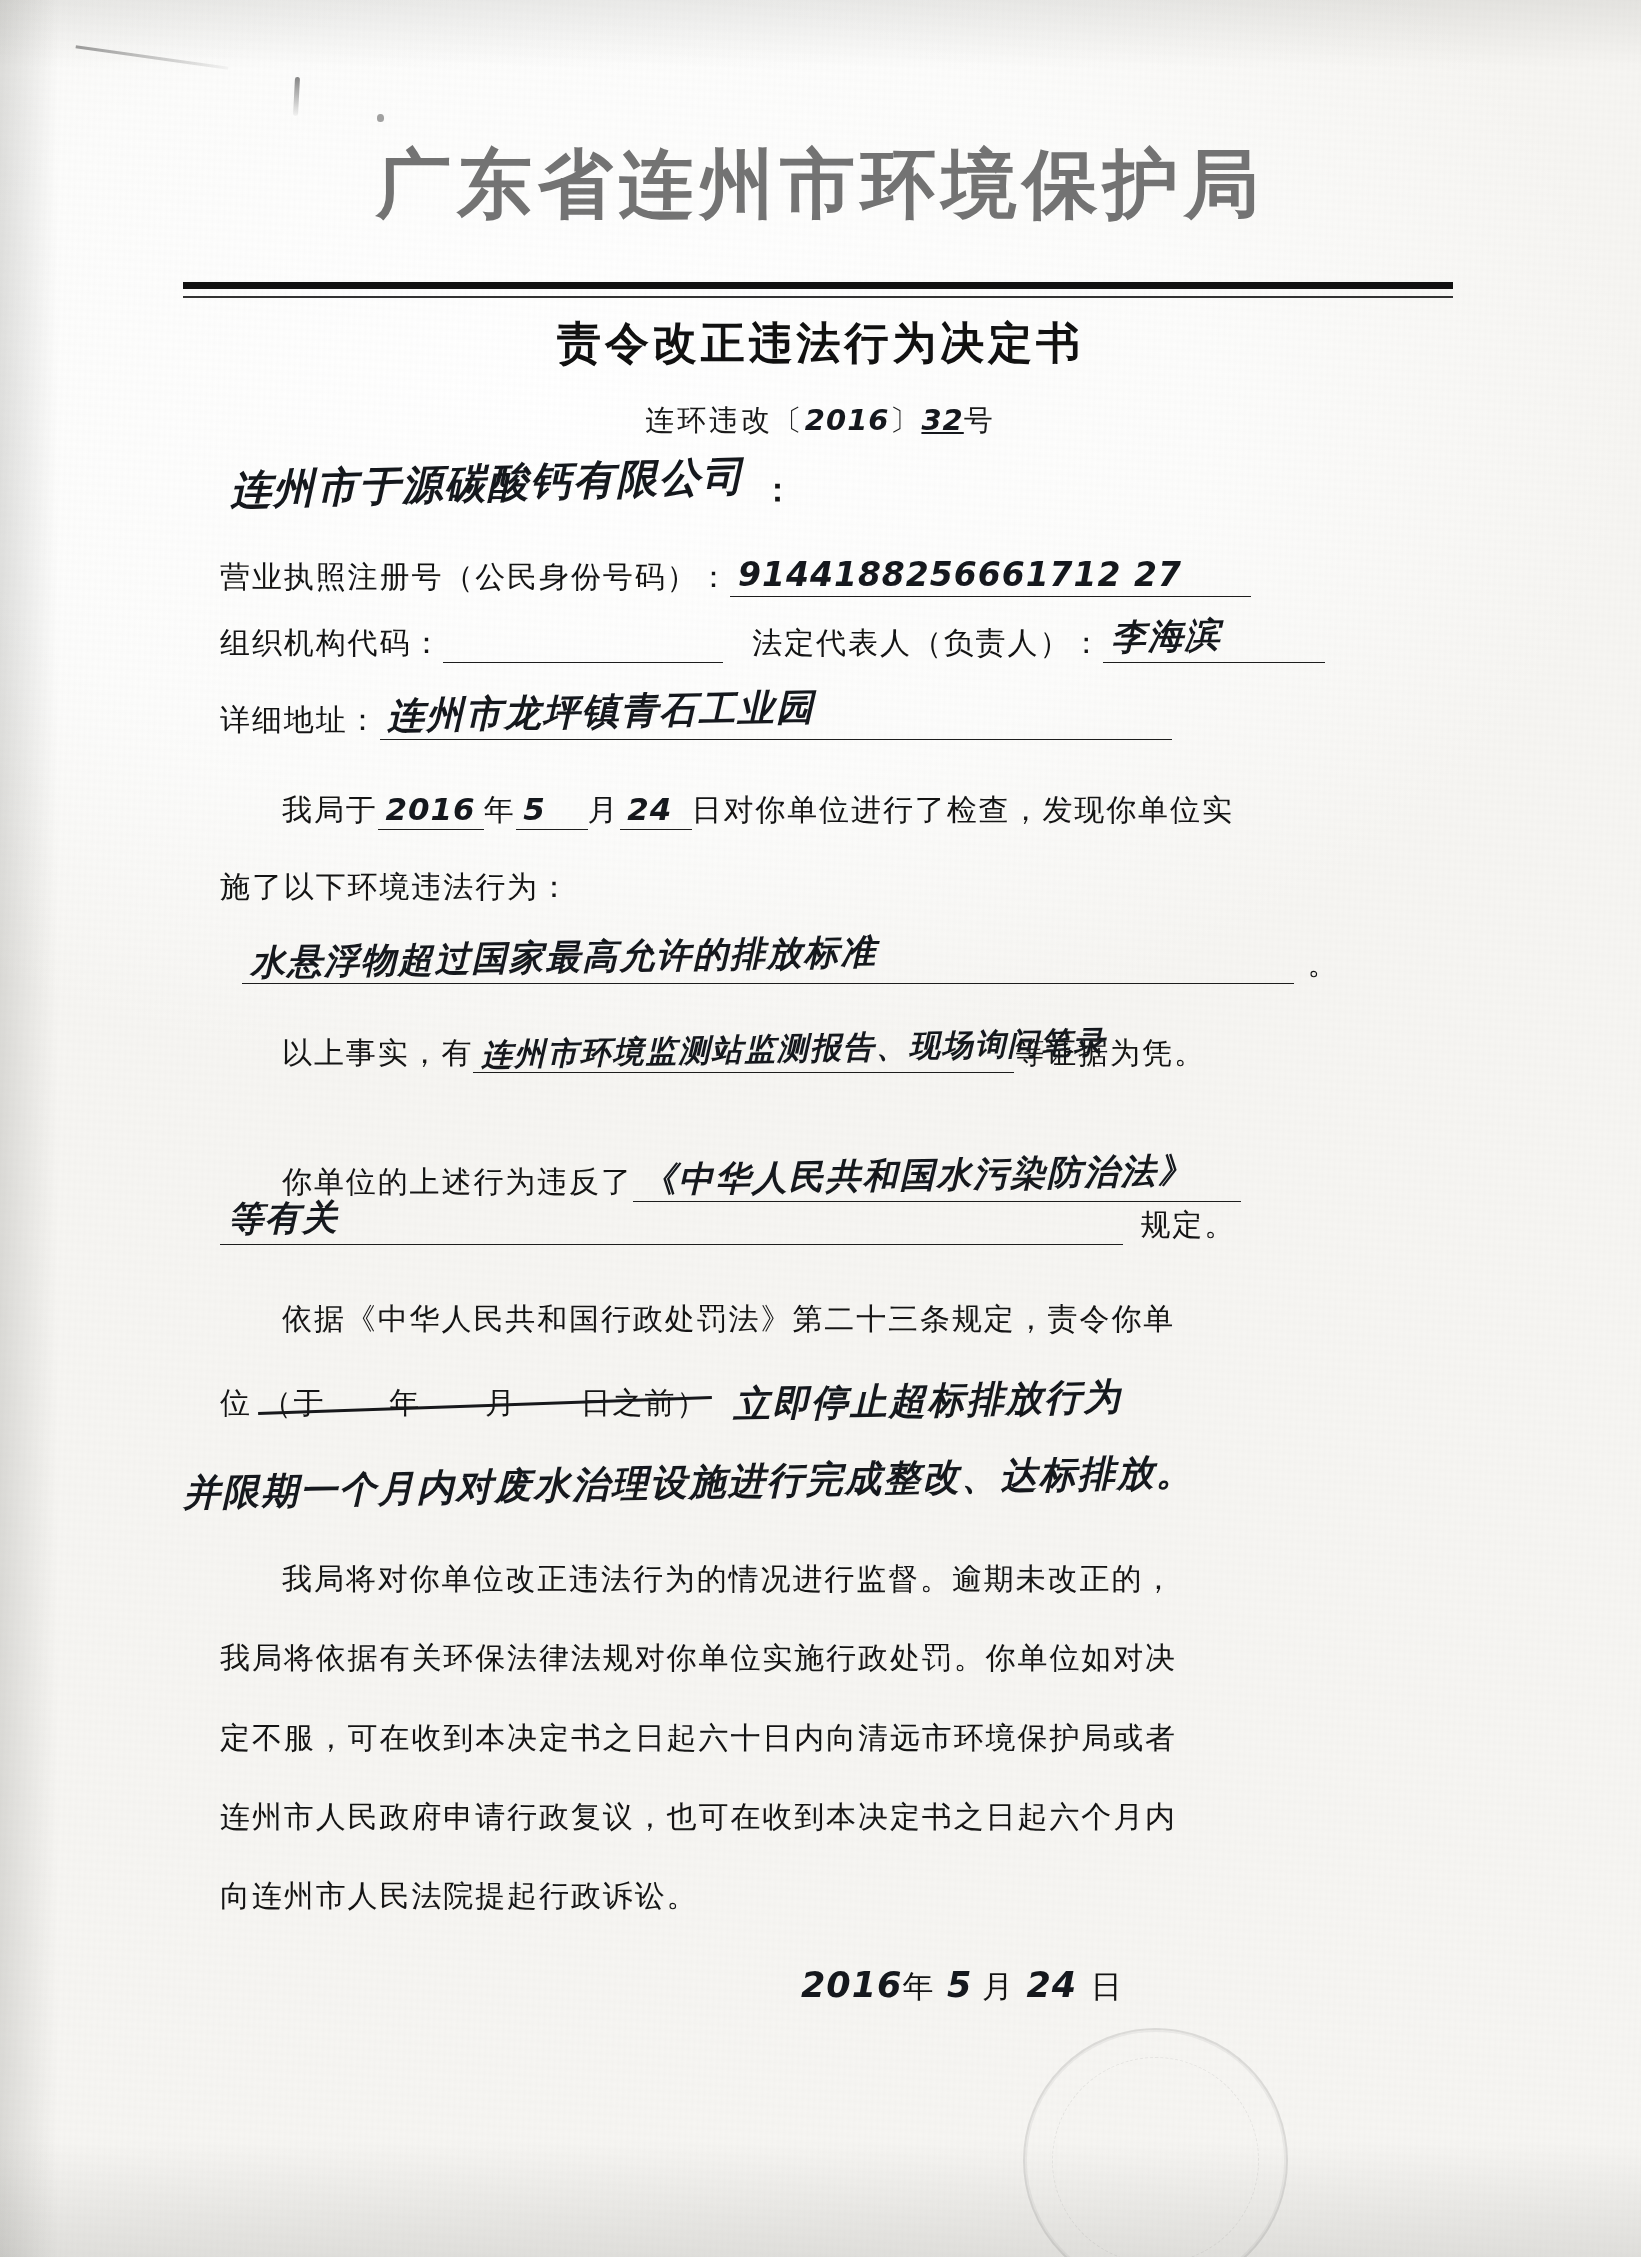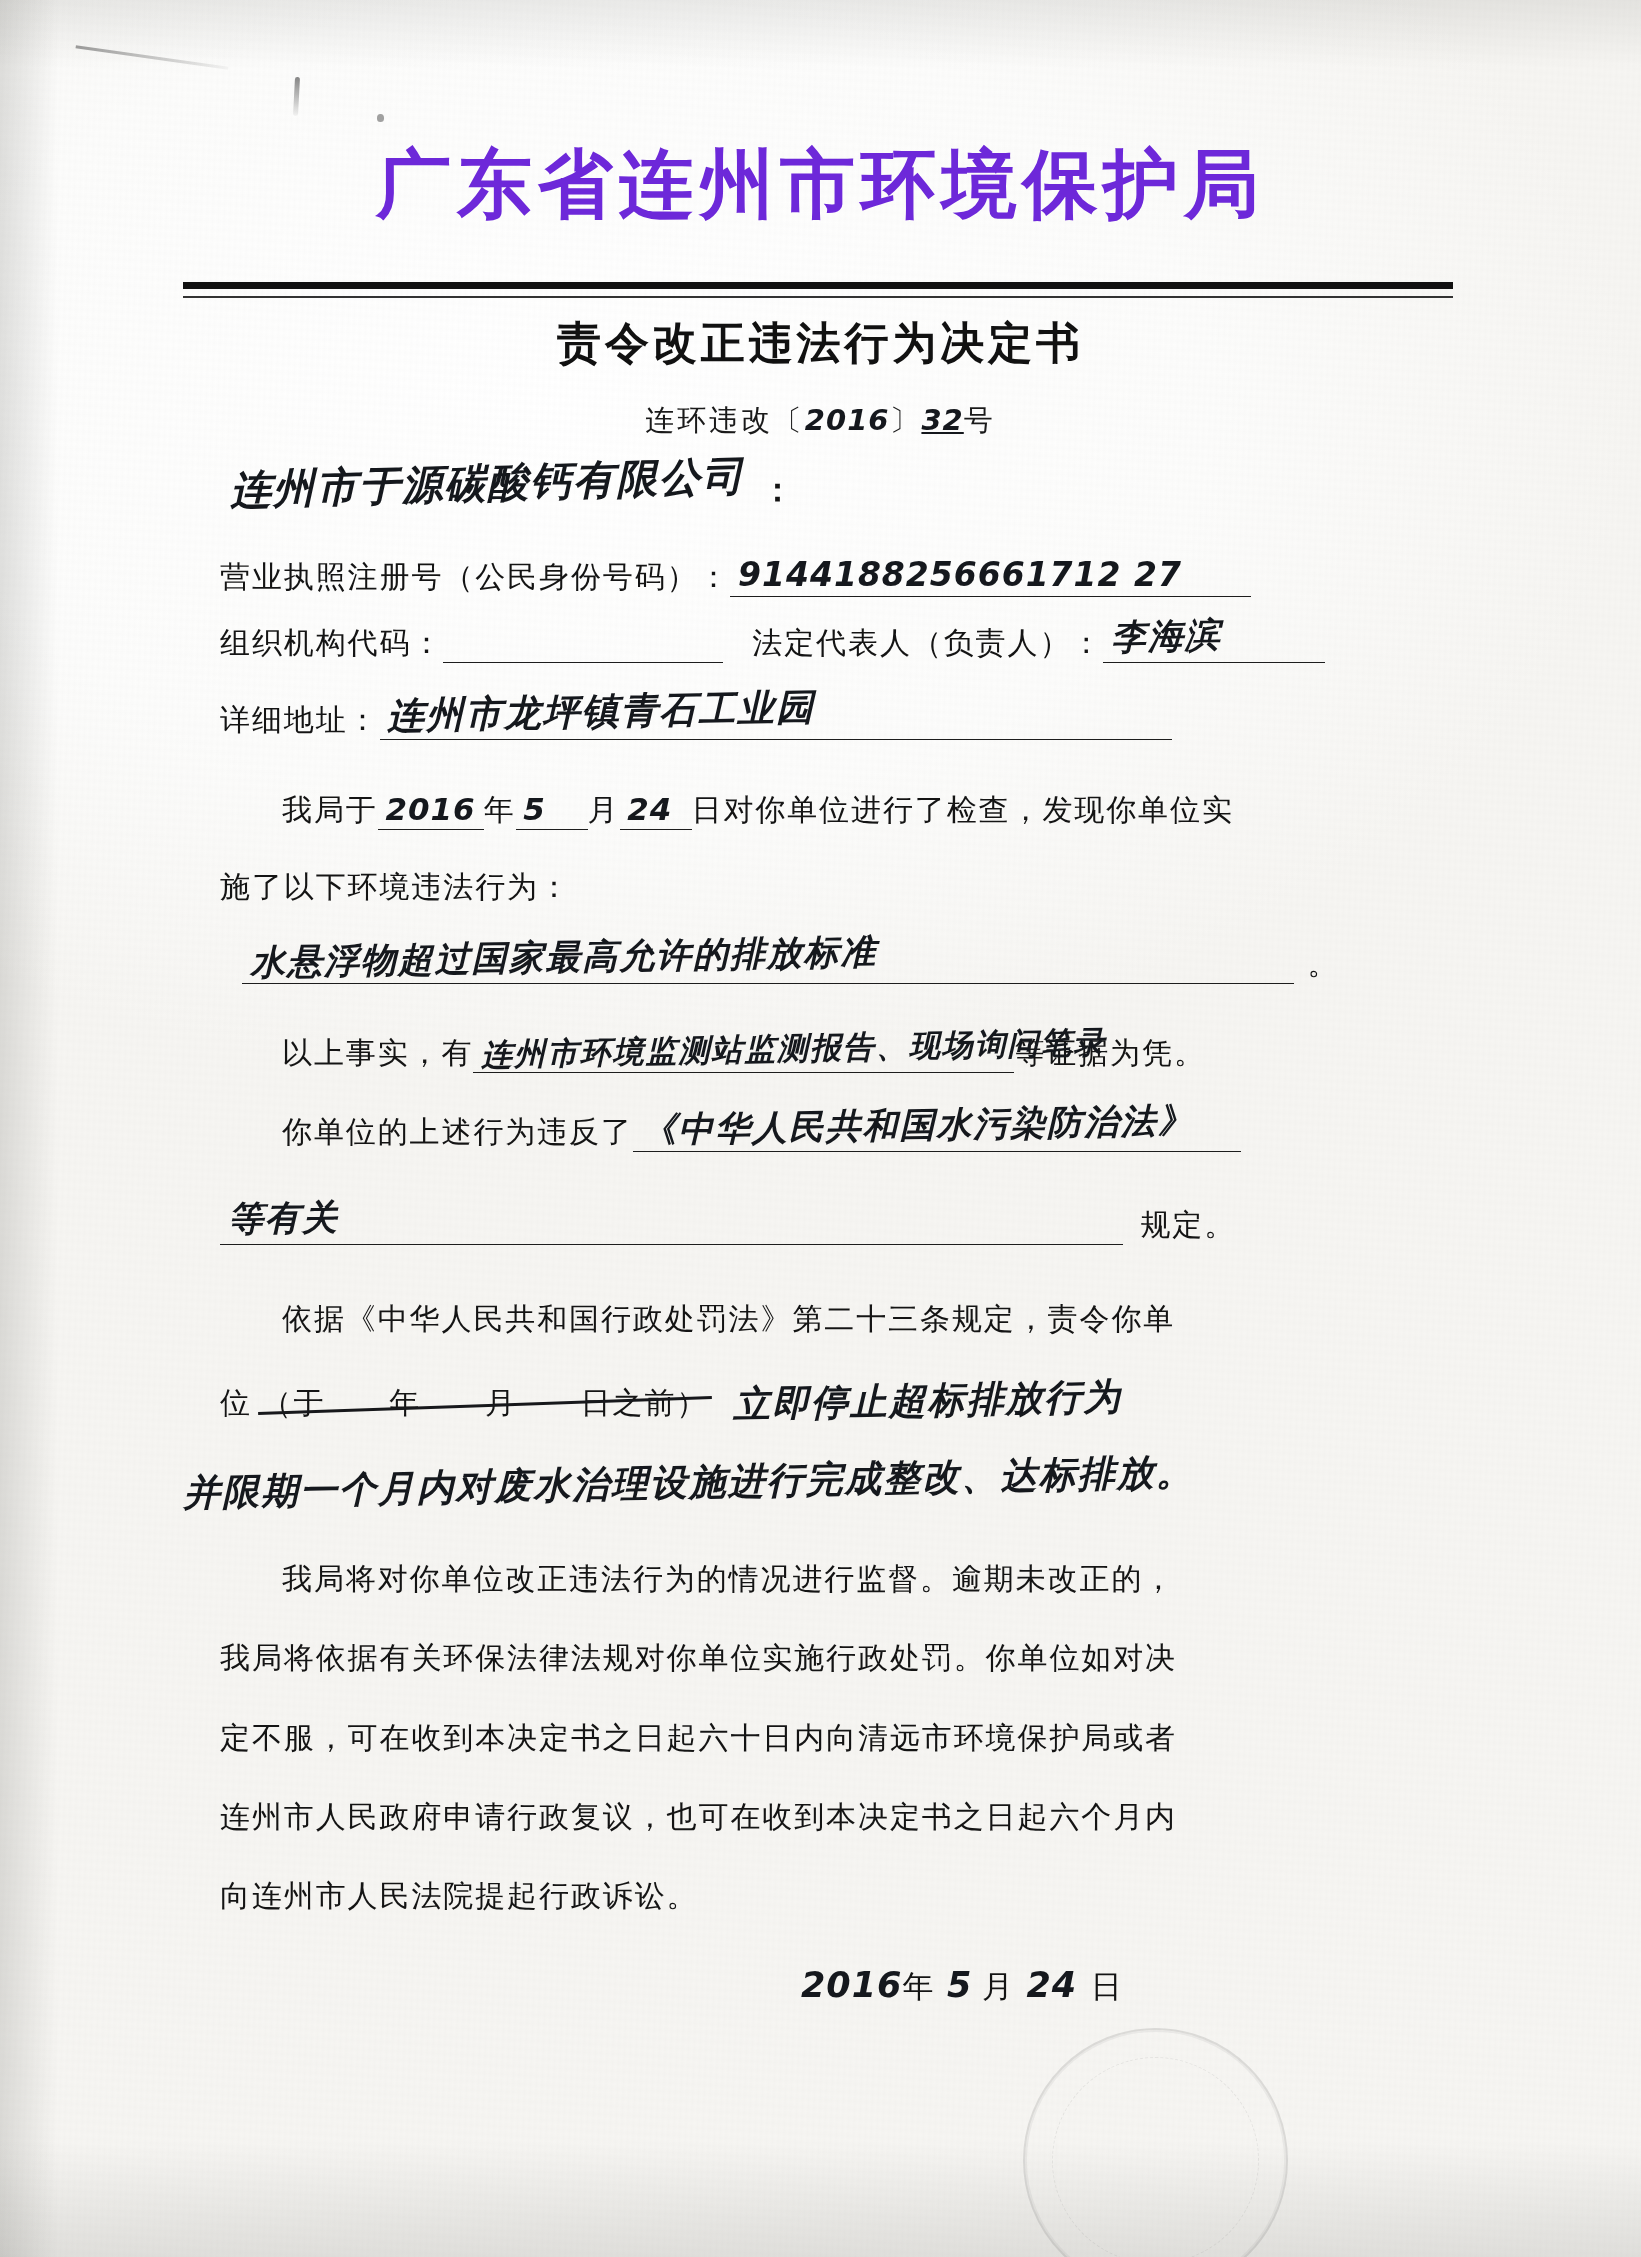--- a/index.html
+++ b/index.html
@@ -81,21 +81,21 @@
   
   .org-title {
     position: absolute;
     left: 0; right: 0;
     top: 135px;
     text-align: center;
     font-family: "DejaVu Serif", "Liberation Serif", serif;
     font-weight: 700;
     font-size: 75px;
     letter-spacing: 5.8px;
-    color: #6d28d9;
+    color: #737373;
     white-space: nowrap;
   }
   .rule-thick {
     position: absolute;
     left: 183px;
     right: 188px;
     top: 282px;
     height: 6.8px;
     background: #111;
   }
@@ -291,21 +291,21 @@
   </div>
 
   <div class="row" style="top: 944px;">
     <span class="ul" style="width: 1052px; margin-left: 22px;"><span class="hw hw-long">水悬浮物超过国家最高允许的排放标准</span></span><span style="margin-left:13.5px;">。</span>
   </div>
 
   <div class="row" style="top: 1033px; left: 282px; text-align: center;">
     <span class="label">以上事实，有</span><span class="ul" style="width: 541px;"><span class="hw" style="font-size:31px;">连州市环境监测站监测报告、现场询问笔录</span></span><span>等证据为凭。</span>
   </div>
 
-  <div class="row" style="top: 1112px; left: 282px;">
+  <div class="row" style="top: 1162px; left: 282px;">
     <span class="label">你单位的上述行为违反了</span><span class="ul" style="width: 608px;"><span class="hw hw-long">《中华人民共和国水污染防治法》</span></span>
   </div>
   <div class="row" style="top: 1205px;">
     <span class="ul" style="width: 903px;"><span class="hw hw-long">等有关</span></span><span style="margin-left: 17.4px;">规定。</span>
   </div>
 
   <div class="row" style="top: 1299px; left: 282px;">
     <span class="label">依据《中华人民共和国行政处罚法》第二十三条规定，责令你单</span>
   </div>
 

